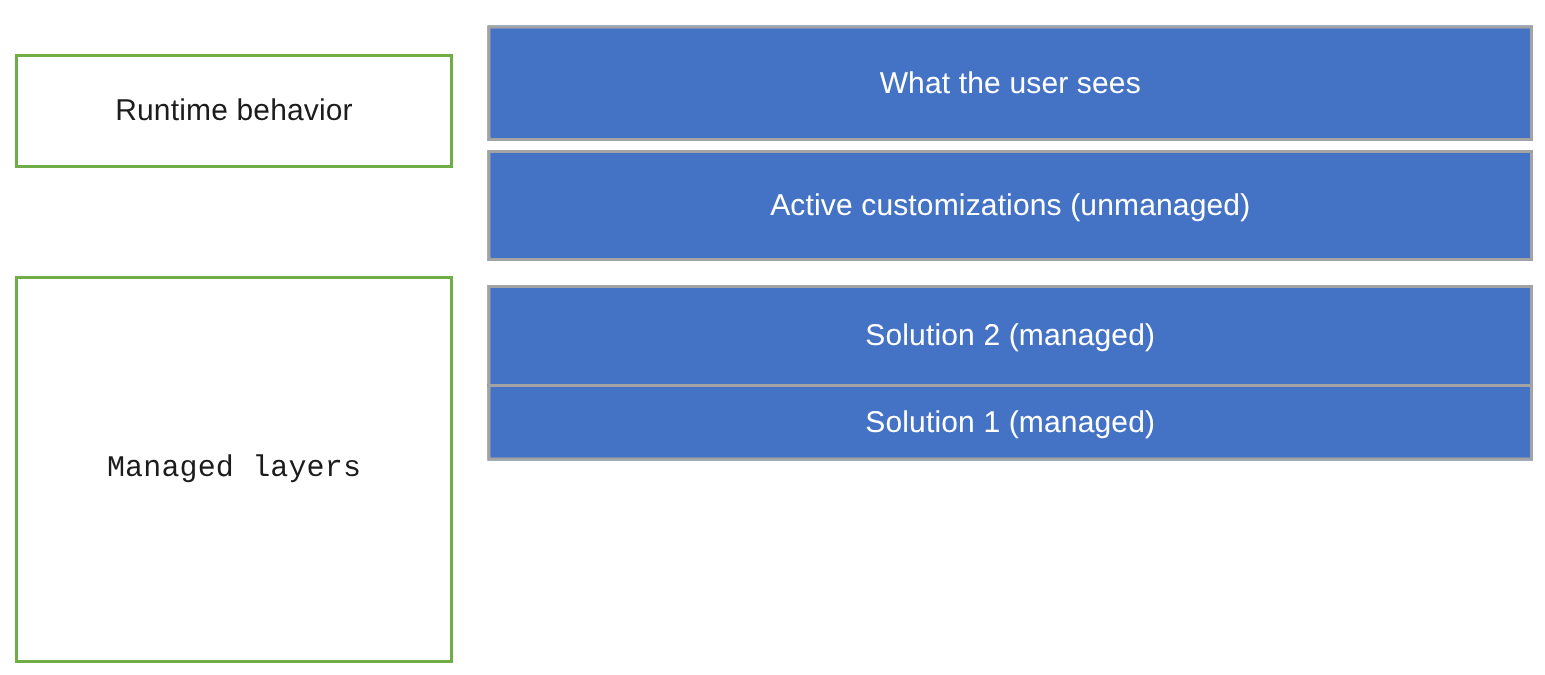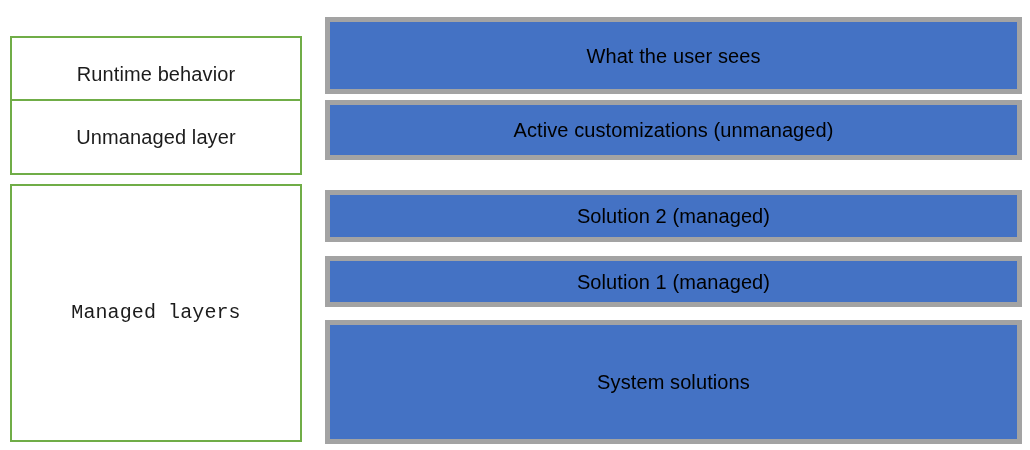--- a/index.html
+++ b/index.html
@@ -26,48 +26,45 @@
     line-height: 1.2;
     letter-spacing: 0.1px;
   }
   .label-box {
     background: #ffffff;
     border: 2px solid #70AD47;
     color: #1c1c1c;
   }
   .layer-box {
     background: #4472C4;
-    border: 5px solid #a3a3a3;
-    color: #000000;
+    border: 2px solid #a3a3a3;
+    color: #ffffff;
   }
   
   .label-box   { left: 10px;  width: 292px; }
   #label-0     { top: 36px;  height: 76px;  }
   #label-1     { top: 99px;  height: 76px;  }
   #label-2     { top: 184px; height: 258px; font-family: Liberation Mono, monospace; }
   
   .layer-box   { left: 325px; width: 697px; }
   #layer-0     { top: 17px;  height: 77px;  }
-  #layer-1     { top: 100px; height: 60px;  }
-  #layer-2     { top: 190px; height: 52px;  }
+  #layer-1     { top: 100px; height: 74px;  }
+  #layer-2     { top: 190px; height: 68px;  }
   #layer-3     { top: 256px; height: 51px; text-align: right;  }
   #layer-4     { top: 320px; height: 124px; }
 </style>
 </head>
 <body>
 
 <div id="canvas">
 
   <div class="box label-box" id="label-0">
     <span>Runtime behavior</span>
   </div>
 
-  <div class="box label-box" id="label-1">
-    <span>Unmanaged layer</span>
-  </div>
 
   <div class="box label-box" id="label-2">
     <span>Managed layers</span>
   </div>
 
   <div class="box layer-box" id="layer-0">
     <span>What the user sees</span>
   </div>
 
   <div class="box layer-box" id="layer-1">
@@ -75,17 +72,14 @@
   </div>
 
   <div class="box layer-box" id="layer-2">
     <span>Solution 2 (managed)</span>
   </div>
 
   <div class="box layer-box" id="layer-3">
     <span>Solution 1 (managed)</span>
   </div>
 
-  <div class="box layer-box" id="layer-4">
-    <span>System solutions</span>
-  </div>
 
 </div>
 
 </body></html>

